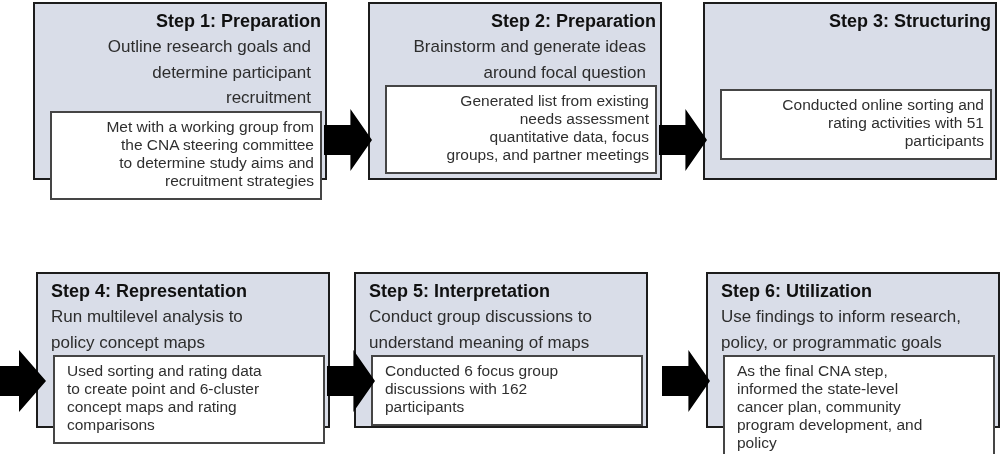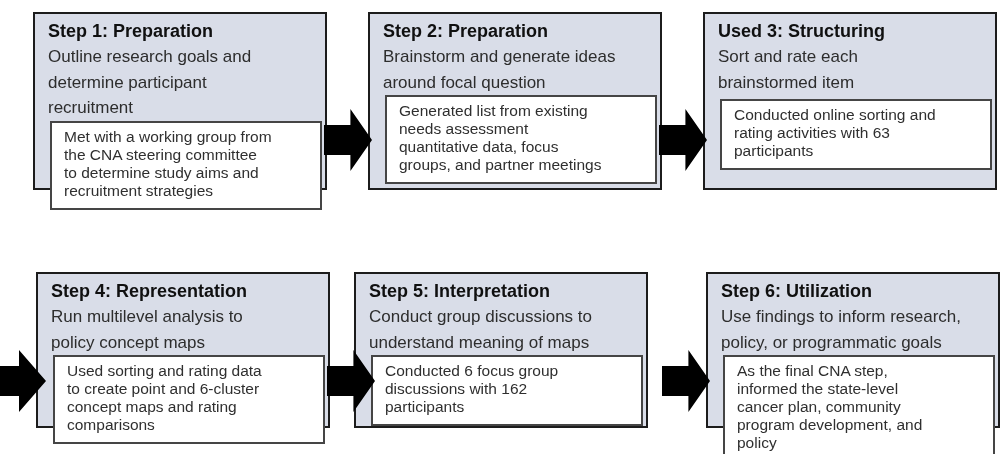--- a/index.html
+++ b/index.html
@@ -16,21 +16,21 @@
     overflow: hidden;
   }
   .box {
     position: absolute;
     width: 294px;
     background: #d9dde8;
     border: 2px solid #1c1c1c;
     display: flex;
     flex-direction: column;
   }
-  .box.row1 { top: 12px; height: 178px; }
+  .box.row1 { top: 2px; height: 178px; text-align: right; }
   .box.row2 { top: 272px; height: 156px; }
   .box.pos-1 { left: 33px; }
   .box.pos-2 { left: 368px; }
   .box.pos-3 { left: 703px; }
   .box.pos-4 { left: 36px; }
   .box.pos-5 { left: 354px; }
   .box.pos-6 { left: 706px; }
   .title {
     font-size: 18px;
     font-weight: bold;
@@ -103,26 +103,24 @@
       <div class="detail-text">Generated list from existing
 needs assessment
 quantitative data, focus
 groups, and partner meetings</div>
     </div>
   </div>
 
   <div class="arrow r1 a2"></div>
 
   <div class="box row1 pos-3">
-    <div class="title">Used 3: Structuring</div>
-    <div class="subtitle">Sort and rate each
-brainstormed item</div>
+    <div class="title">Step 3: Structuring</div>
     <div class="detail">
       <div class="detail-text">Conducted online sorting and
-rating activities with 63
+rating activities with 51
 participants</div>
     </div>
   </div>
 
   <div class="arrow r2 a3"></div>
 
   <div class="box row2 pos-4">
     <div class="title">Step 4: Representation</div>
     <div class="subtitle">Run multilevel analysis to
 policy concept maps</div>

